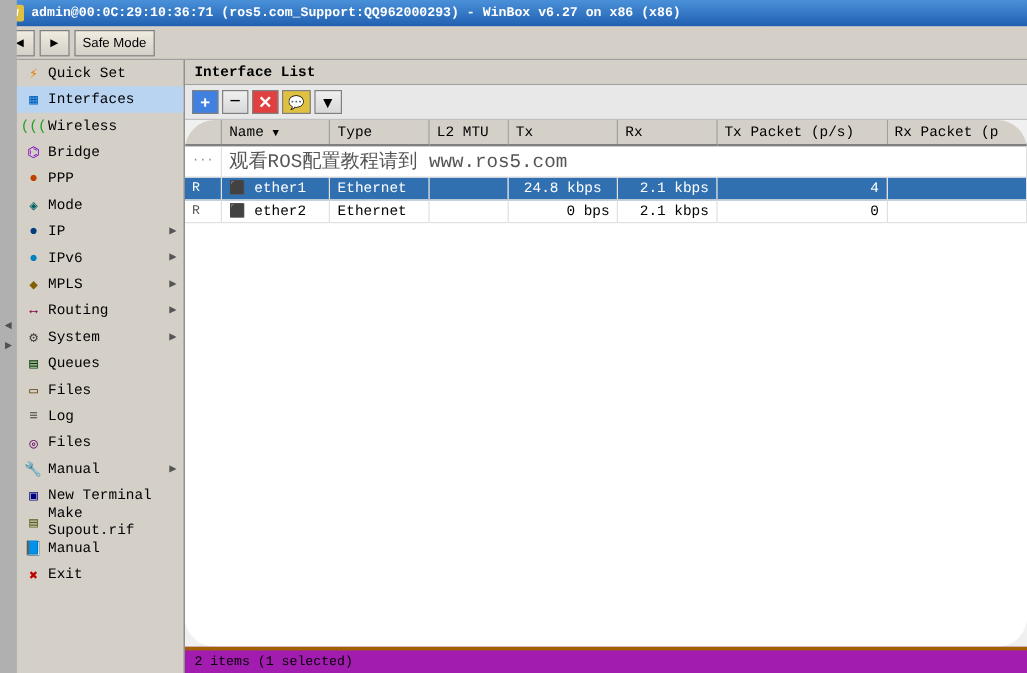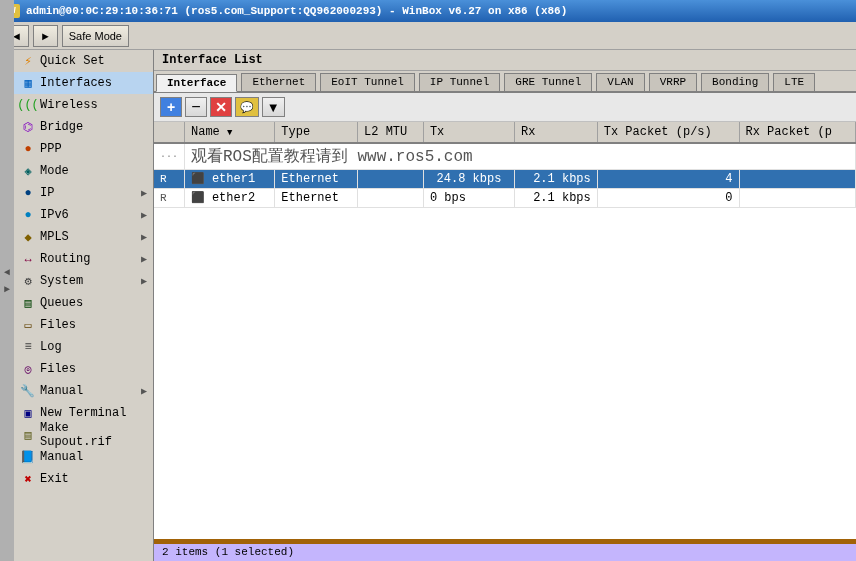--- a/index.html
+++ b/index.html
@@ -161,20 +161,21 @@
     }
     .action-btn.blue { background: #4080e0; color: white; font-size: 14px; font-weight: bold; }
     .action-btn.red { background: #e04040; color: white; font-size: 14px; font-weight: bold; }
     .action-btn.yellow { background: #e0c040; color: white; }
 
     
     #table-container {
       flex: 1;
       overflow: auto;
       background: white;
+      border-radius: 25px;
     }
     table {
       width: 100%;
       border-collapse: collapse;
       font-size: 12px;
     }
     thead tr {
       background: #d4d0c8;
     }
     thead th {
@@ -192,26 +193,27 @@
     tbody tr.selected { background: #3070b0; color: white; }
     tbody tr.selected td { color: white; }
     tbody td {
       padding: 2px 6px;
       border-right: 1px solid #e0e0e0;
       white-space: nowrap;
     }
 
     
     #status-bar {
-      background: #c4b5fd;
-      border-top: 5px solid #a16207;
+      background: #a21caf;
+      border-top: 3px solid #a16207;
       padding: 2px 8px;
       font-size: 11px;
       height: 22px;
       display: flex;
+      align-items: center;
     }
 
     
     ::-webkit-scrollbar { width: 14px; height: 14px; }
     ::-webkit-scrollbar-track { background: #d4d0c8; }
     ::-webkit-scrollbar-thumb { background: #a0a0a0; border: 1px solid #808080; }
 
     
     #left-arrows {
       position: absolute;
@@ -351,32 +353,20 @@
           <span class="sidebar-item-icon" style="color: rgb(192, 0, 0); font-size: 12px;">✖</span>
           <span class="sidebar-item-label">Exit</span>
         </div>
       </div>
   </div>
 
   <div id="content">
 
     <div id="panel-title">Interface List</div>
 
-    <div id="tabs">
-
-    <div class="tab active">Interface</div>
-        <div class="tab">Ethernet</div>
-        <div class="tab">EoIT Tunnel</div>
-        <div class="tab">IP Tunnel</div>
-        <div class="tab">GRE Tunnel</div>
-        <div class="tab">VLAN</div>
-        <div class="tab">VRRP</div>
-        <div class="tab">Bonding</div>
-        <div class="tab">LTE</div>
-      </div>
 
     <div id="action-bar">
       <button class="action-btn blue">+</button>
       <button class="action-btn" style="font-size:16px; line-height:1;">−</button>
       <button class="action-btn red">✕</button>
       <button class="action-btn yellow" style="font-size:11px; background:#e0c040; color:white;">💬</button>
       <button class="action-btn">▼</button>
     </div>
 
     <div id="table-container">
@@ -408,21 +398,21 @@
               <td style="text-align: center;">24.8 kbps</td>
               <td style="text-align: right;">2.1 kbps</td>
               <td style="text-align: right;">4</td>
               <td></td>
             </tr>
             <tr class="">
               <td style="color: rgb(85, 85, 85); font-size: 11px;">R</td>
               <td><span style="color:#e08000; font-size:11px;">⬛</span> ether2</td>
               <td>Ethernet</td>
               <td></td>
-              <td style=" margin-left: 12px;">0 bps</td>
+              <td style="text-align: right; margin-left: 12px;">0 bps</td>
               <td style="text-align: right;">2.1 kbps</td>
               <td style="text-align: right;">0</td>
               <td></td>
             </tr>
           </tbody>
       </table>
     </div>
 
     <div id="status-bar">
       <span>2 items (1 selected)</span>

